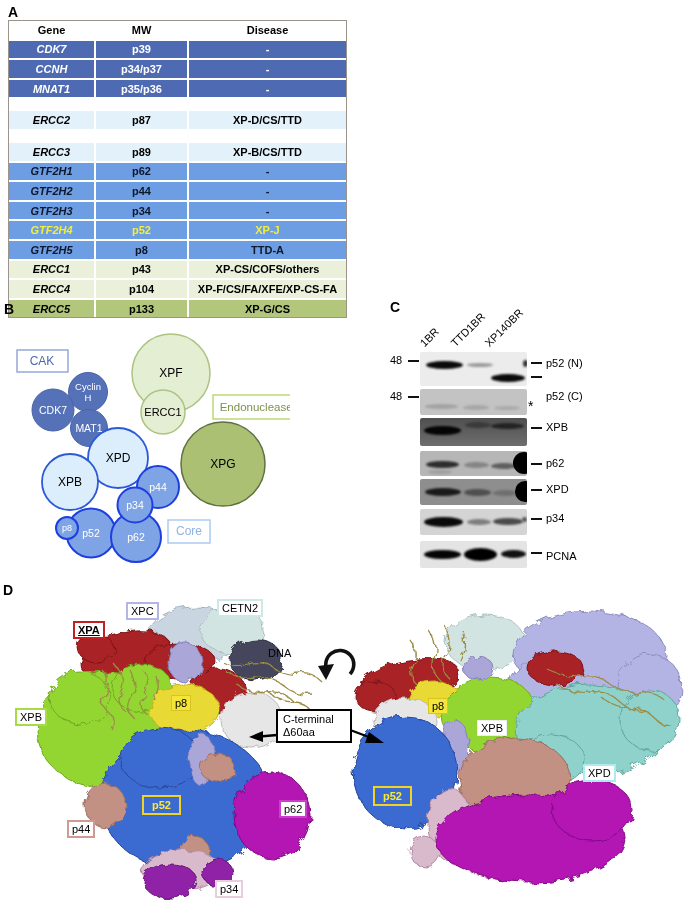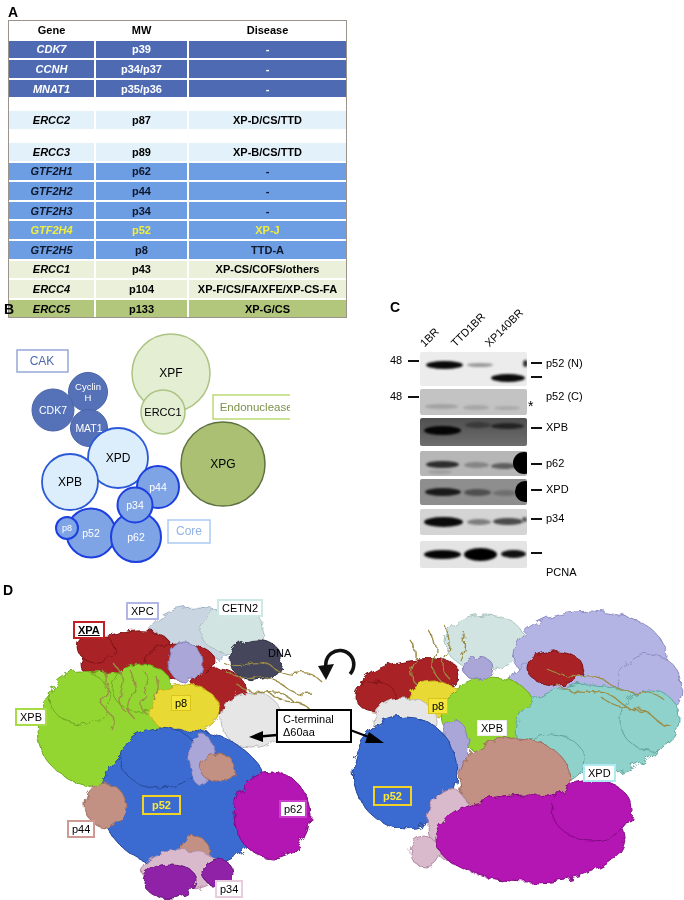--- a/index.html
+++ b/index.html
@@ -243,21 +243,21 @@
   </div>
   <div class="tick" style="left:531px;top:518px;"></div>
   <div class="blot-label" style="left:546px;top:512px;">p34</div>
 
   <div class="blot" style="top:541px;height:27px;background:#e4e4e4;">
     <div class="band" style="left:4px;top:9px;width:37px;height:9px;background:#050505;"></div>
     <div class="band" style="left:44px;top:7px;width:33px;height:13px;background:#000;"></div>
     <div class="band" style="left:81px;top:9px;width:25px;height:8px;background:#111;"></div>
   </div>
   <div class="tick" style="left:531px;top:552px;"></div>
-  <div class="blot-label" style="left:546px;top:566px;">PCNA</div>
+  <div class="blot-label" style="left:546px;top:550px;">PCNA</div>
 
   <div class="panel-letter" style="left:3px;top:582px;">D</div>
 
   <svg style="position:absolute;left:30px;top:600px;" width="312" height="300" viewBox="0 0 312 300">
     <defs>
       <filter id="rough" x="-25%" y="-25%" width="150%" height="150%">
         <feTurbulence type="fractalNoise" baseFrequency="0.09" numOctaves="3" seed="7" result="n"></feTurbulence>
         <feDisplacementMap in="SourceGraphic" in2="n" scale="9"></feDisplacementMap>
       </filter>
     </defs>

